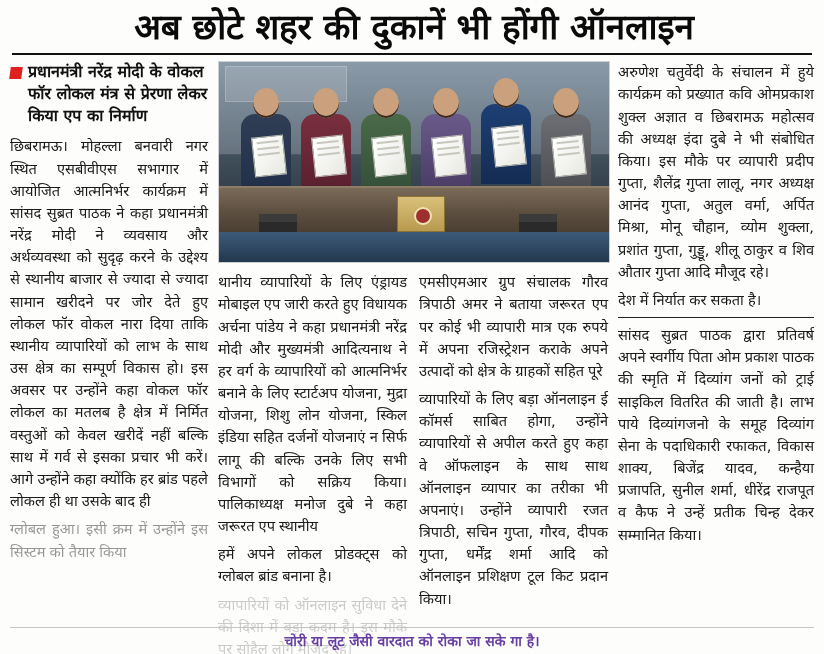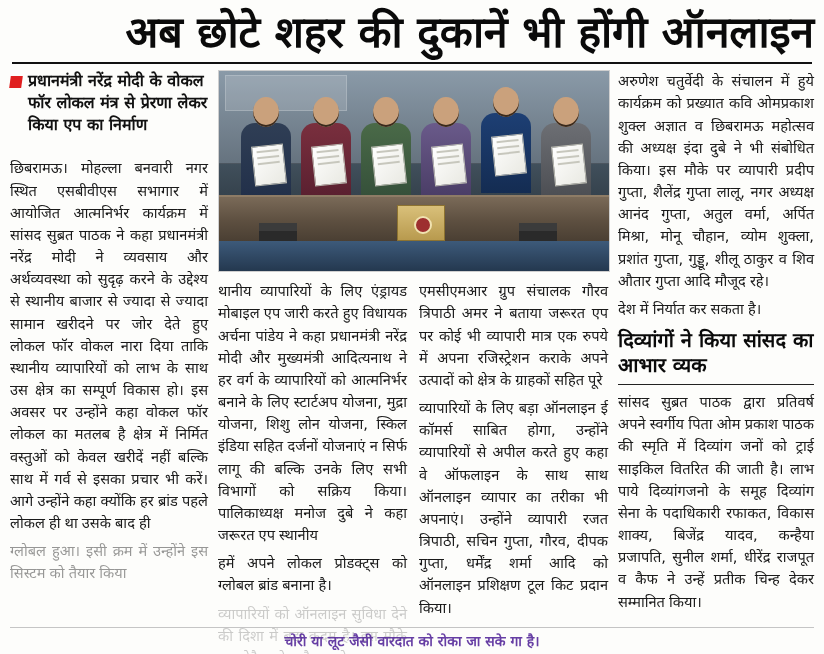--- a/index.html
+++ b/index.html
@@ -19,25 +19,25 @@
     width: 824px;
     height: 654px;
     background: #fdfdfb;
     box-sizing: border-box;
     padding: 6px 10px 4px 10px;
   }
   
   .headline {
     font-family: "DejaVu Sans", "Liberation Sans", sans-serif;
     font-weight: bold;
-    font-size: 43px;
+    font-size: 35px;
     line-height: 1.12;
     letter-spacing: -0.2px;
     color: #0a0a0a;
-    text-align: right;
+    text-align: center;
     padding: 2px 0 4px 4px;
     white-space: nowrap;
   }
   .rule {
     border: 0;
     border-top: 2px solid #111;
     margin: 2px 2px 6px 2px;
   }
   
   .grid {
@@ -55,21 +55,21 @@
   }
   .col-right {
     width: 196px;
     flex: 0 0 196px;
   }
   
   .kicker {
     display: flex;
     gap: 6px;
     align-items: flex-start;
-    margin-bottom: 21px;
+    margin-bottom: 8px;
   }
   .kicker-mark {
     width: 12px;
     height: 12px;
     background: #e01f1f;
     flex: 0 0 12px;
     margin-top: 6px;
     transform: skewX(-8deg);
   }
   .kicker-text {
@@ -337,21 +337,20 @@
           <p>व्यापारियों के लिए बड़ा ऑनलाइन ई कॉमर्स साबित होगा, उन्होंने व्यापारियों से अपील करते हुए कहा वे ऑफलाइन के साथ साथ ऑनलाइन व्यापार का तरीका भी अपनाएं। उन्होंने व्यापारी रजत त्रिपाठी, सचिन गुप्ता, गौरव, दीपक गुप्ता, धर्मेंद्र शर्मा आदि को ऑनलाइन प्रशिक्षण टूल किट प्रदान किया।</p>
         </div>
       </div>
     </div>
 
     <div class="col-right">
       <div class="body-text">
         <p>अरुणेश चतुर्वेदी के संचालन में हुये कार्यक्रम को प्रख्यात कवि ओमप्रकाश शुक्ल अज्ञात व छिबरामऊ महोत्सव की अध्यक्ष इंदा दुबे ने भी संबोधित किया। इस मौके पर व्यापारी प्रदीप गुप्ता, शैलेंद्र गुप्ता लालू, नगर अध्यक्ष आनंद गुप्ता, अतुल वर्मा, अर्पित मिश्रा, मोनू चौहान, व्योम शुक्ला, प्रशांत गुप्ता, गुड्डू, शीलू ठाकुर व शिव औतार गुप्ता आदि मौजूद रहे।</p>
         <p>देश में निर्यात कर सकता है।</p>
       </div>
-      <div class="subhead">दिव्यांगों ने किया सांसद का आभार व्यक</div>
       <hr class="rule-thin">
       <div class="body-text">
         <p>सांसद सुब्रत पाठक द्वारा प्रतिवर्ष अपने स्वर्गीय पिता ओम प्रकाश पाठक की स्मृति में दिव्यांग जनों को ट्राई साइकिल वितरित की जाती है। लाभ पाये दिव्यांगजनो के समूह दिव्यांग सेना के पदाधिकारी रफाकत, विकास शाक्य, बिजेंद्र यादव, कन्हैया प्रजापति, सुनील शर्मा, धीरेंद्र राजपूत व कैफ ने उन्हें प्रतीक चिन्ह देकर सम्मानित किया।</p>
       </div>
     </div>
   </div>
 
   <div class="bottom-strip">चोरी या लूट जैसी वारदात को रोका जा सके गा है।</div>
 </div>
 

